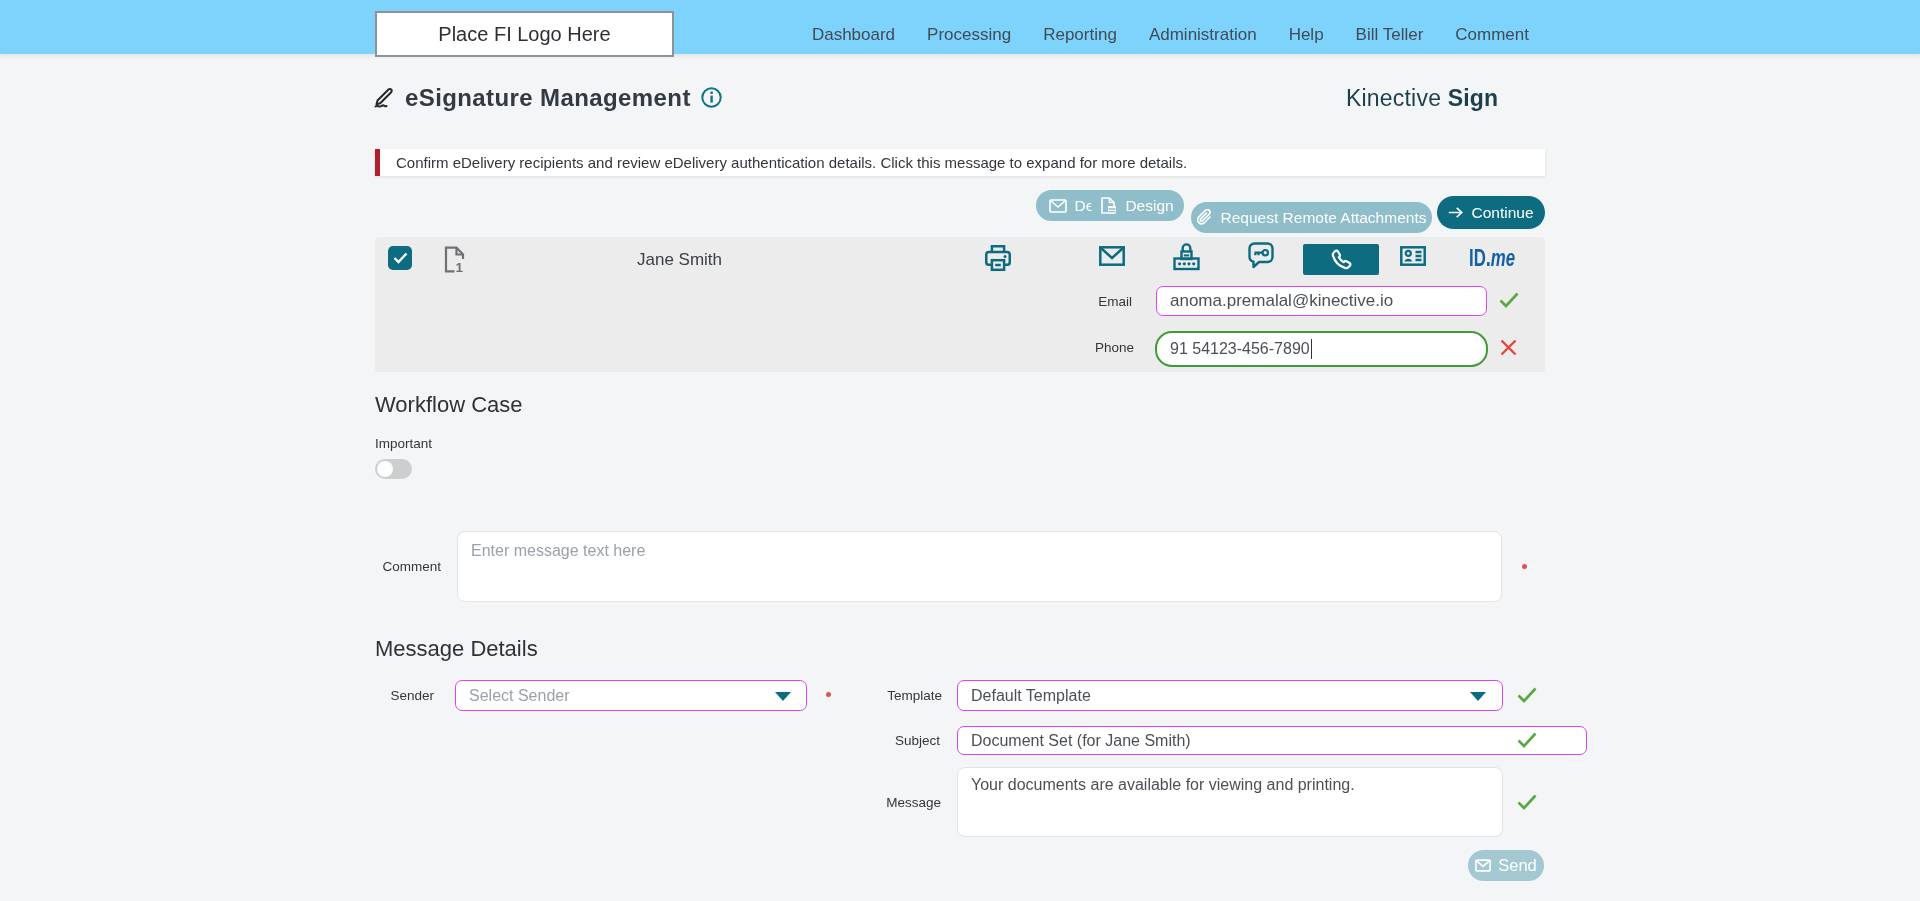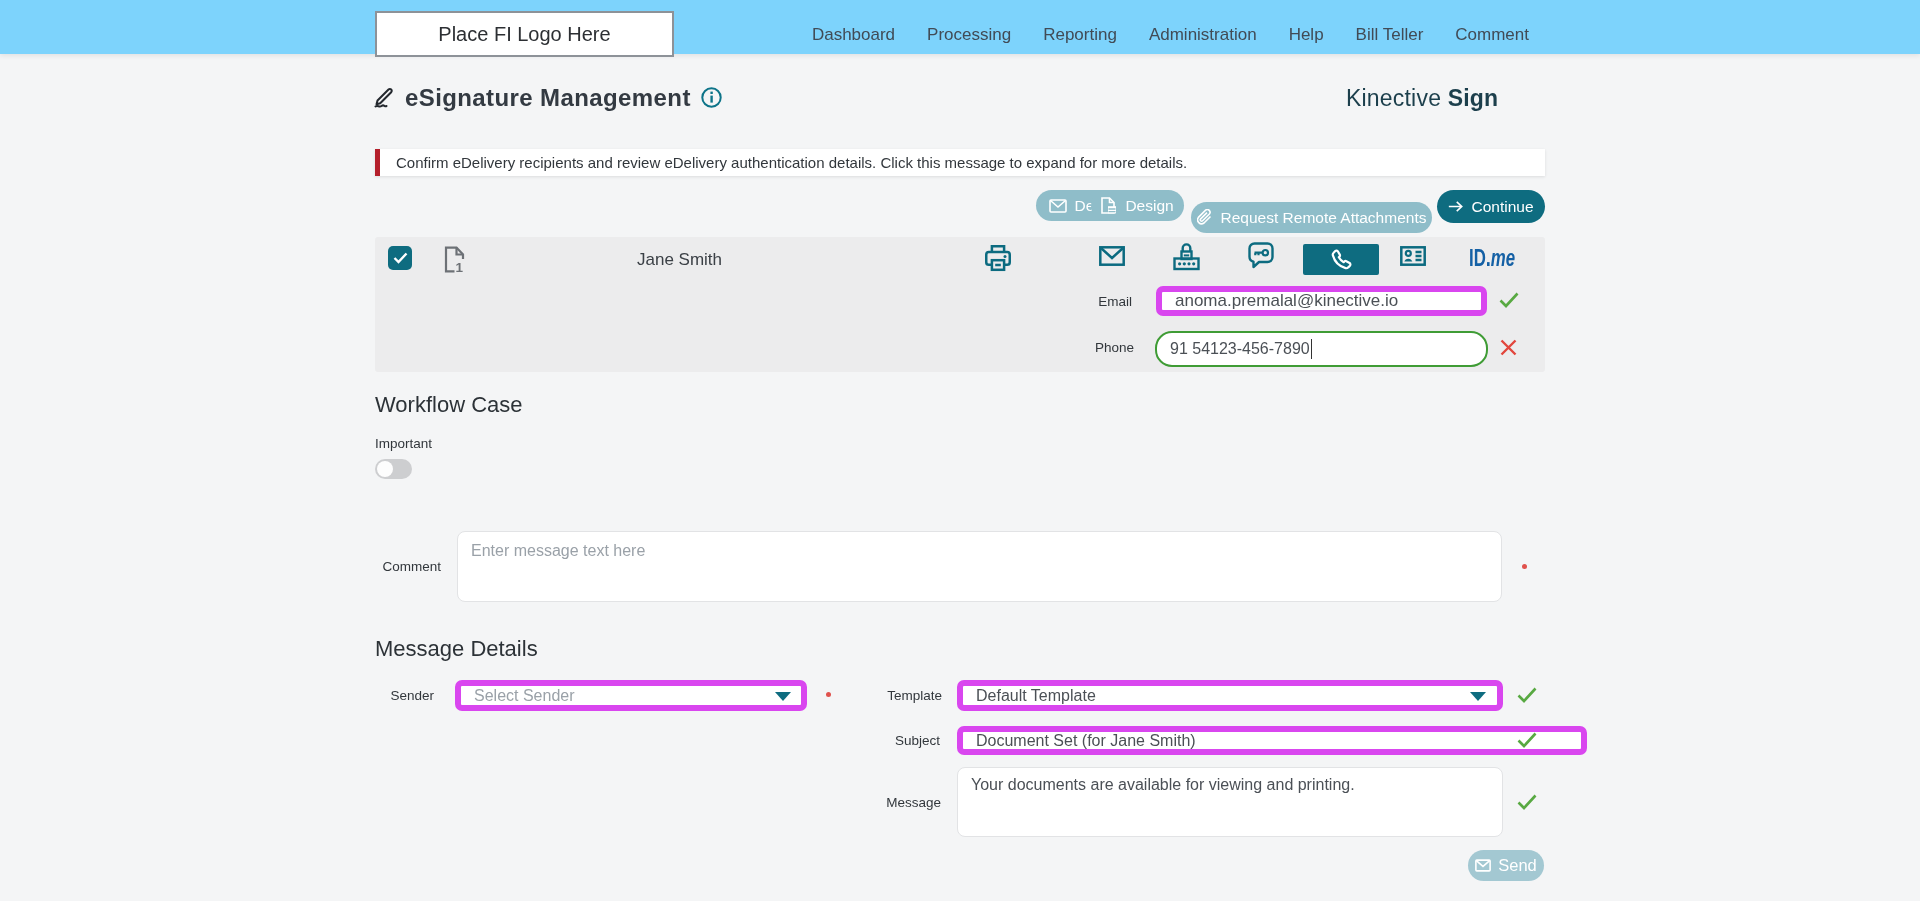--- a/index.html
+++ b/index.html
@@ -21,32 +21,32 @@
   .brand { position:absolute; top:85px; left:1346px; font-size:23px; color:#1c3f4c; letter-spacing:0.2px; }
   .brand b { font-weight:bold; }
 
   
   .alert { position:absolute; left:375px; top:149px; width:1170px; height:27px; background:#ffffff; border-left:5px solid #b41f2b; box-shadow:0 1px 3px rgba(0,0,0,0.10); display:flex; align-items:center; }
   .alert span { margin-left:16px; font-size:15px; color:#32373c; }
 
   
   .btn { position:absolute; top:190px; height:31px; border-radius:16px; background:#8fbdc9; color:#fff; font-size:15.5px; display:flex; align-items:center; justify-content:center; gap:8px; }
   .btn svg { flex:none; }
-  .btn-continue { top:190px; height:33px; border-radius:17px; background:#0e6c80; }
+  .btn-continue { top:196px; height:33px; border-radius:17px; background:#0e6c80; }
 
   
   .card { position:absolute; left:375px; top:237px; width:1170px; height:135px; background:#ececed; border-radius:3px; }
   .chk { position:absolute; left:388px; top:246px; width:24px; height:24px; background:#0e6c80; border-radius:5px; display:flex; align-items:center; justify-content:center; }
   .docicon { position:absolute; left:442px; top:246px; }
   .rname { position:absolute; left:637px; top:250px; font-size:17px; color:#3b4046; }
   .iconbtn { position:absolute; top:243px; }
   .phone-sel { position:absolute; left:1303px; top:244px; width:76px; height:31px; background:#0e6c80; border-radius:2px; display:flex; align-items:center; justify-content:center; }
 
   .flabel { position:absolute; font-size:13.5px; color:#32373c; }
-  .finput { position:absolute; background:#fff; border:6px solid #d946ef; border-radius:7px; font-size:16px; color:#4b5056; display:flex; align-items:center; padding-left:13px; }
+  .finput { position:absolute; background:#fff; border:1px solid #d946ef; border-radius:7px; font-size:16px; color:#4b5056; display:flex; align-items:center; padding-left:13px; }
 
   h2.sec { position:absolute; font-size:22px; font-weight:400; color:#2c3237; }
 
   .toggle { position:absolute; left:375px; top:459px; width:37px; height:20px; background:#cdced0; border-radius:10px; }
   .toggle::after { content:""; position:absolute; left:2px; top:2px; width:16px; height:16px; border-radius:50%; background:#fdfdfd; }
 
   .ta { position:absolute; background:#fff; border:1px solid #e2e3e5; border-radius:8px; font-size:16px; padding:10px 13px; color:#4b5056; }
   .ph { color:#9aa1a8; }
   .reddot { position:absolute; width:5px; height:5px; border-radius:50%; background:#e0524d; }
 

